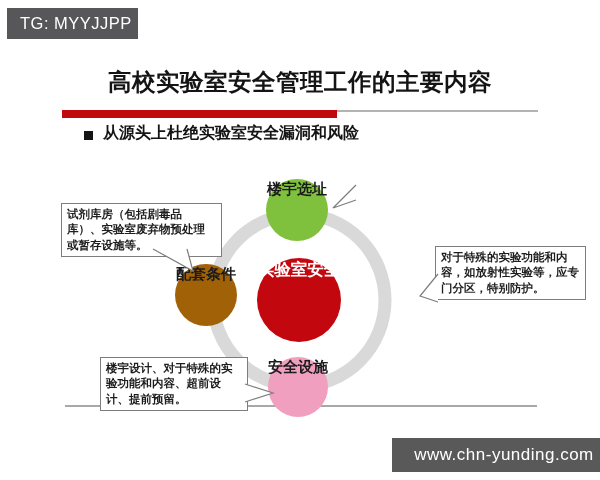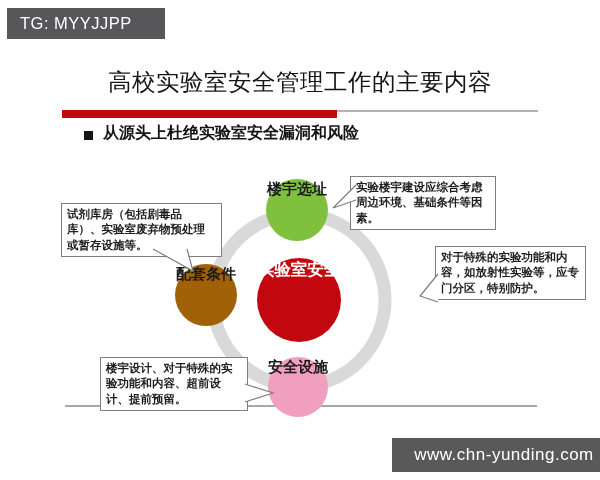--- a/index.html
+++ b/index.html
@@ -1,27 +1,27 @@
 <!DOCTYPE html>
 <html><head>
 <meta charset="utf-8">
 <style>
   html,body { margin:0; padding:0; background:#fff; }
   .slide {
     position:relative; width:600px; height:480px; background:#ffffff;
     font-family:"Liberation Sans","DejaVu Sans",sans-serif; overflow:hidden;
   }
   .tg-badge {
-    position:absolute; left:7px; top:8px; width:158px; height:31px;
+    position:absolute; left:7px; top:8px; width:131px; height:31px;
     color:#fff; font-size:16.5px; line-height:31px; padding-left:13px;
     box-sizing:border-box; letter-spacing:.5px;
   }
   .title {
     position:absolute; left:0; right:0; top:66px; text-align:center;
-    font-size:23.5px; font-weight:400; color:#141414; letter-spacing:.5px;
+    font-size:23.5px; font-weight:700; color:#141414; letter-spacing:.5px;
     white-space:nowrap;
   }
   .rule-red  { position:absolute; left:62px;  top:110px; width:275px; height:8px; }
   .rule-gray { position:absolute; left:337px; top:110px; width:201px; height:1.5px; background:#b3b3b3; }
 
   .bullet-square { position:absolute; left:84px; top:131px; width:9px; height:9px; background:#141414; }
   .bullet-text   { position:absolute; left:103px; top:120px; width:475px; color:#141414; }
   .bullet-lead   { font-size:19px; font-weight:400; }
   .bullet-bold   { font-size:16px; font-weight:800; }
   .bullet-line2  { font-size:16px; font-weight:800; margin-top:3px; }
@@ -92,21 +92,20 @@
   <div class="node node-bottom" style="background: rgb(241, 159, 190);">
     <span>安全</span>
     <span>设施</span>
   </div>
   <div class="node node-center" style="background: rgb(195, 7, 15);">
     <span>实验室</span>
     <span>安全</span>
   </div>
 
   <div class="callout callout-left">试剂库房（包括剧毒品库）、实验室废弃物预处理或暂存设施等。</div>
-  <div class="callout callout-top-right">实验楼宇建设应综合考虑周边环境、基础条件等因素。</div>
   <div class="callout callout-right">对于特殊的实验功能和内容，如放射性实验等，应专门分区，特别防护。</div>
   <div class="callout callout-bottom-left">楼宇设计、对于特殊的实验功能和内容、超前设计、提前预留。</div>
 
   <svg class="layer pointers" viewBox="0 0 600 480">
     <path d="M356,185 L333,208 L356,200" fill="#ffffff" stroke="#7d7d7d" stroke-width="1.2"></path>
     <path d="M153,249 L193,271 L187,249" fill="#ffffff" stroke="#7d7d7d" stroke-width="1.2"></path>
     <path d="M438,274 L420,296 L438,302" fill="#ffffff" stroke="#7d7d7d" stroke-width="1.2"></path>
     <path d="M245,384 L273,393 L245,402" fill="#ffffff" stroke="#7d7d7d" stroke-width="1.2"></path>
   </svg>
 

